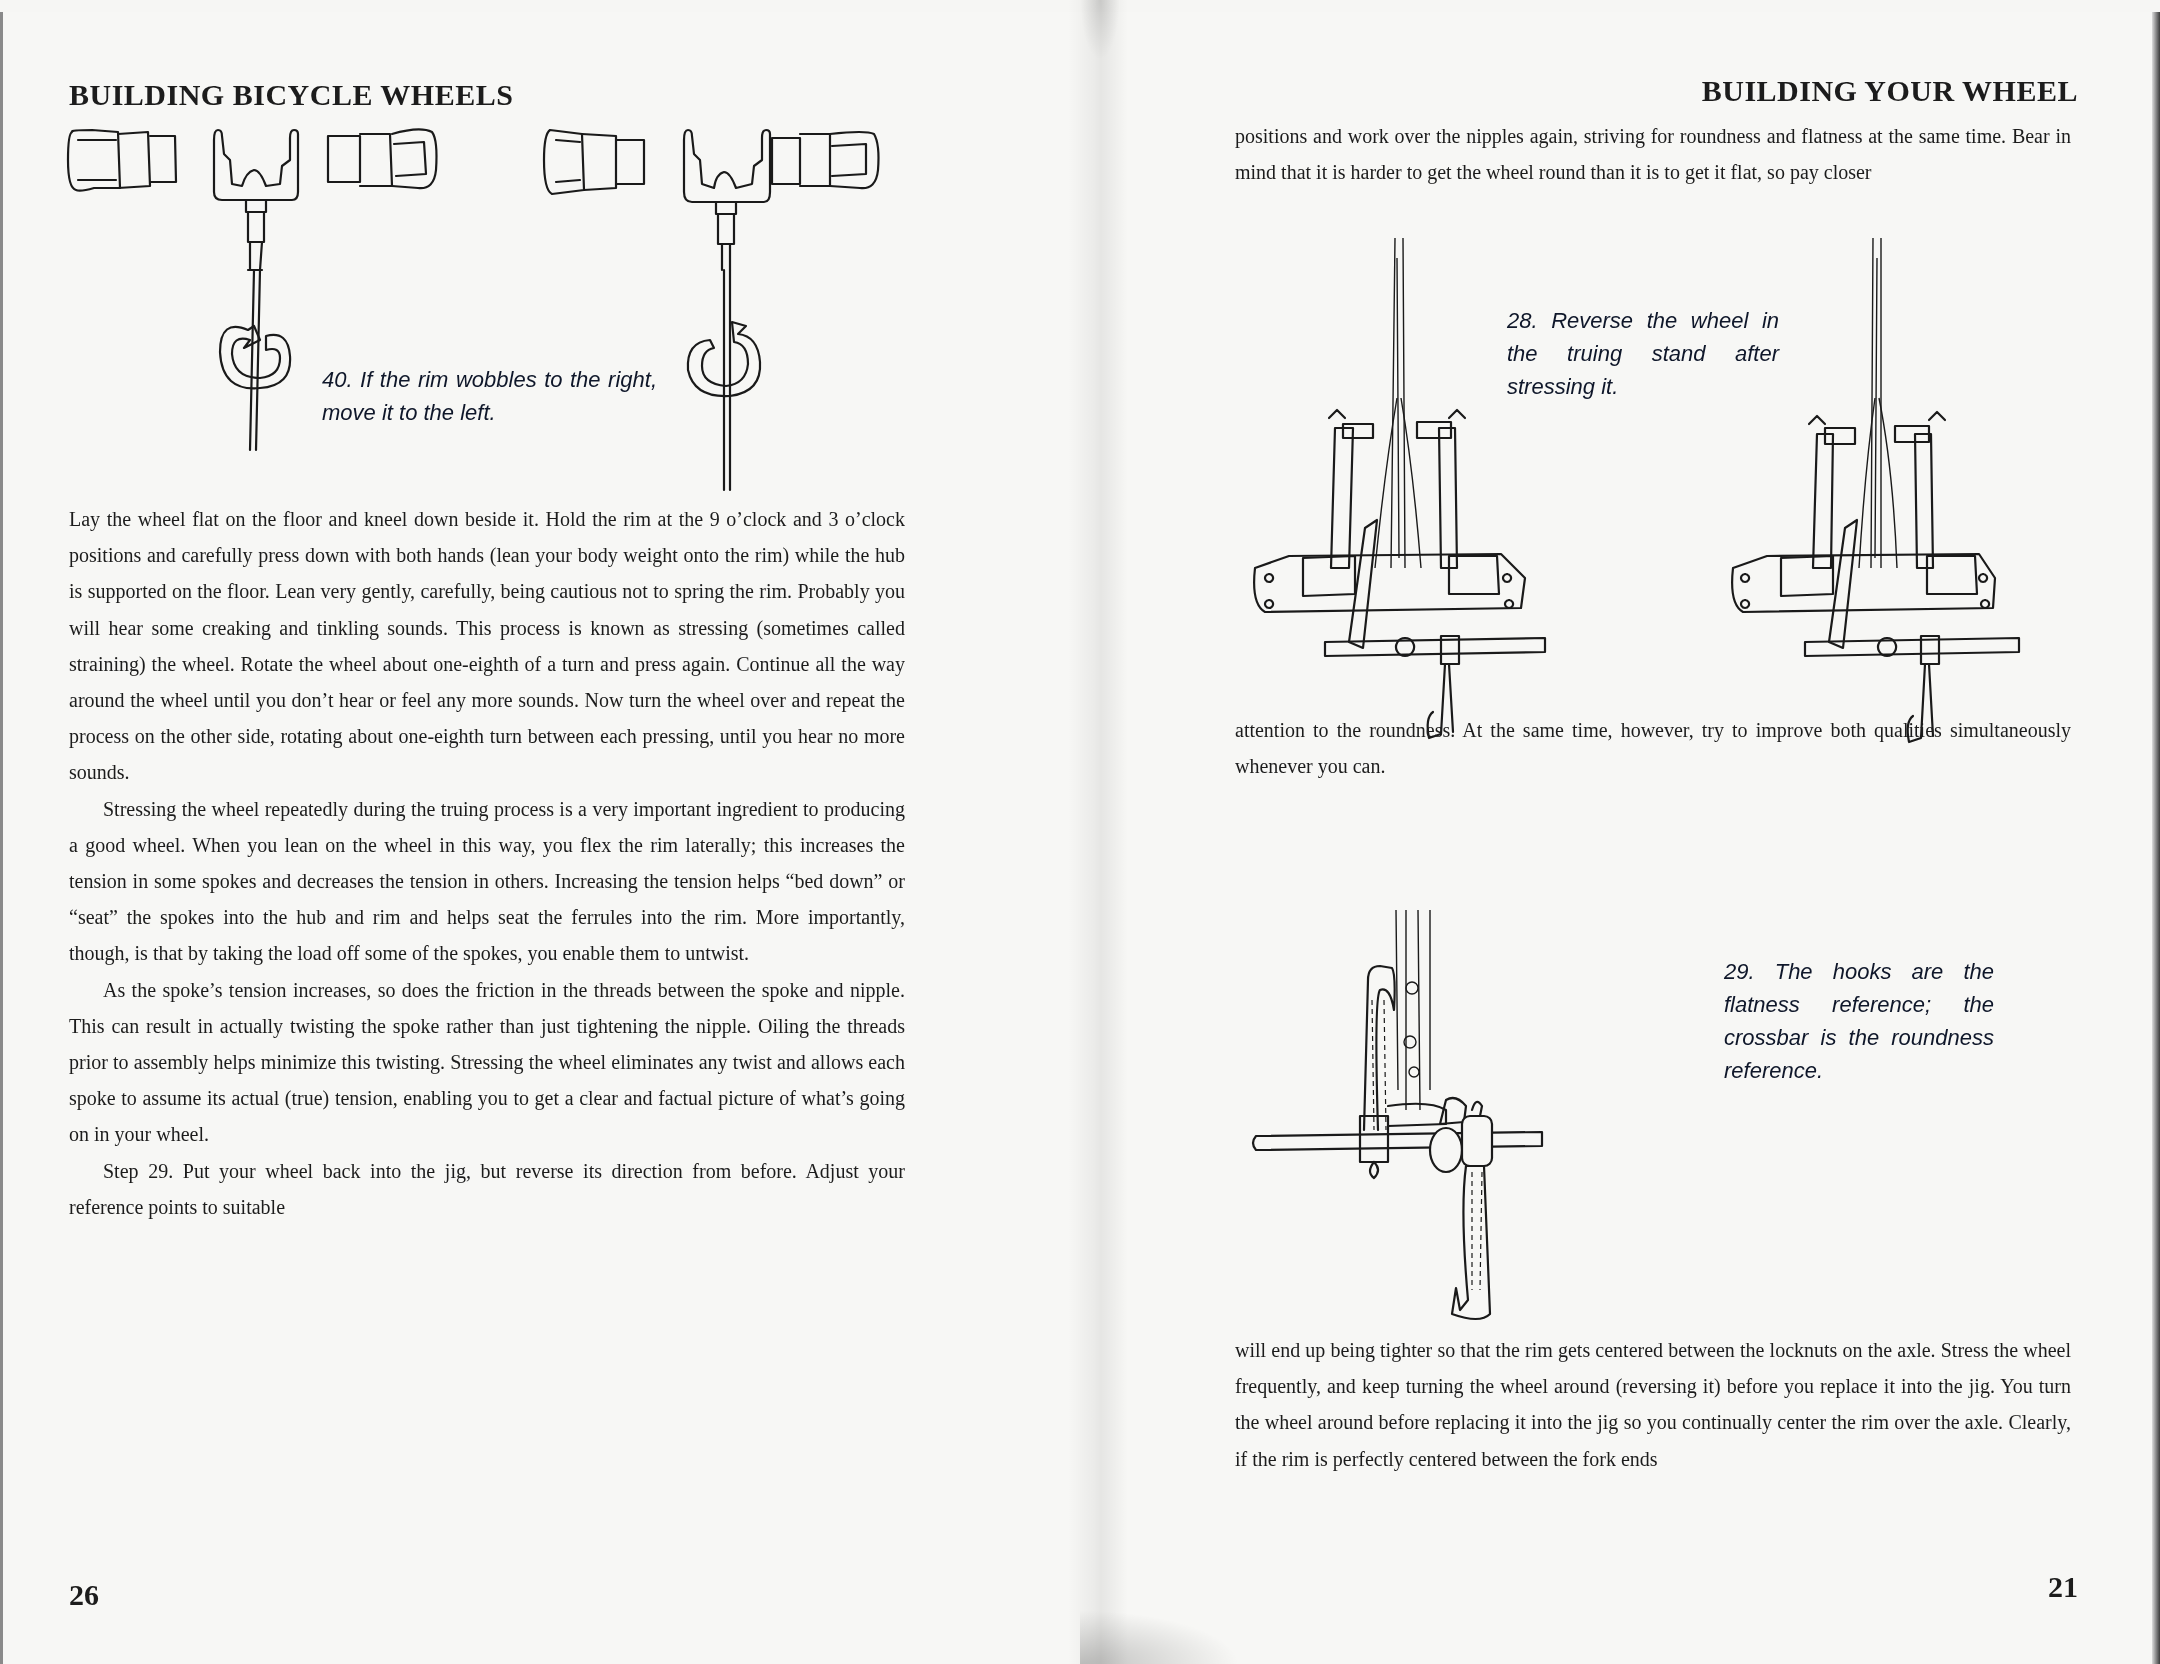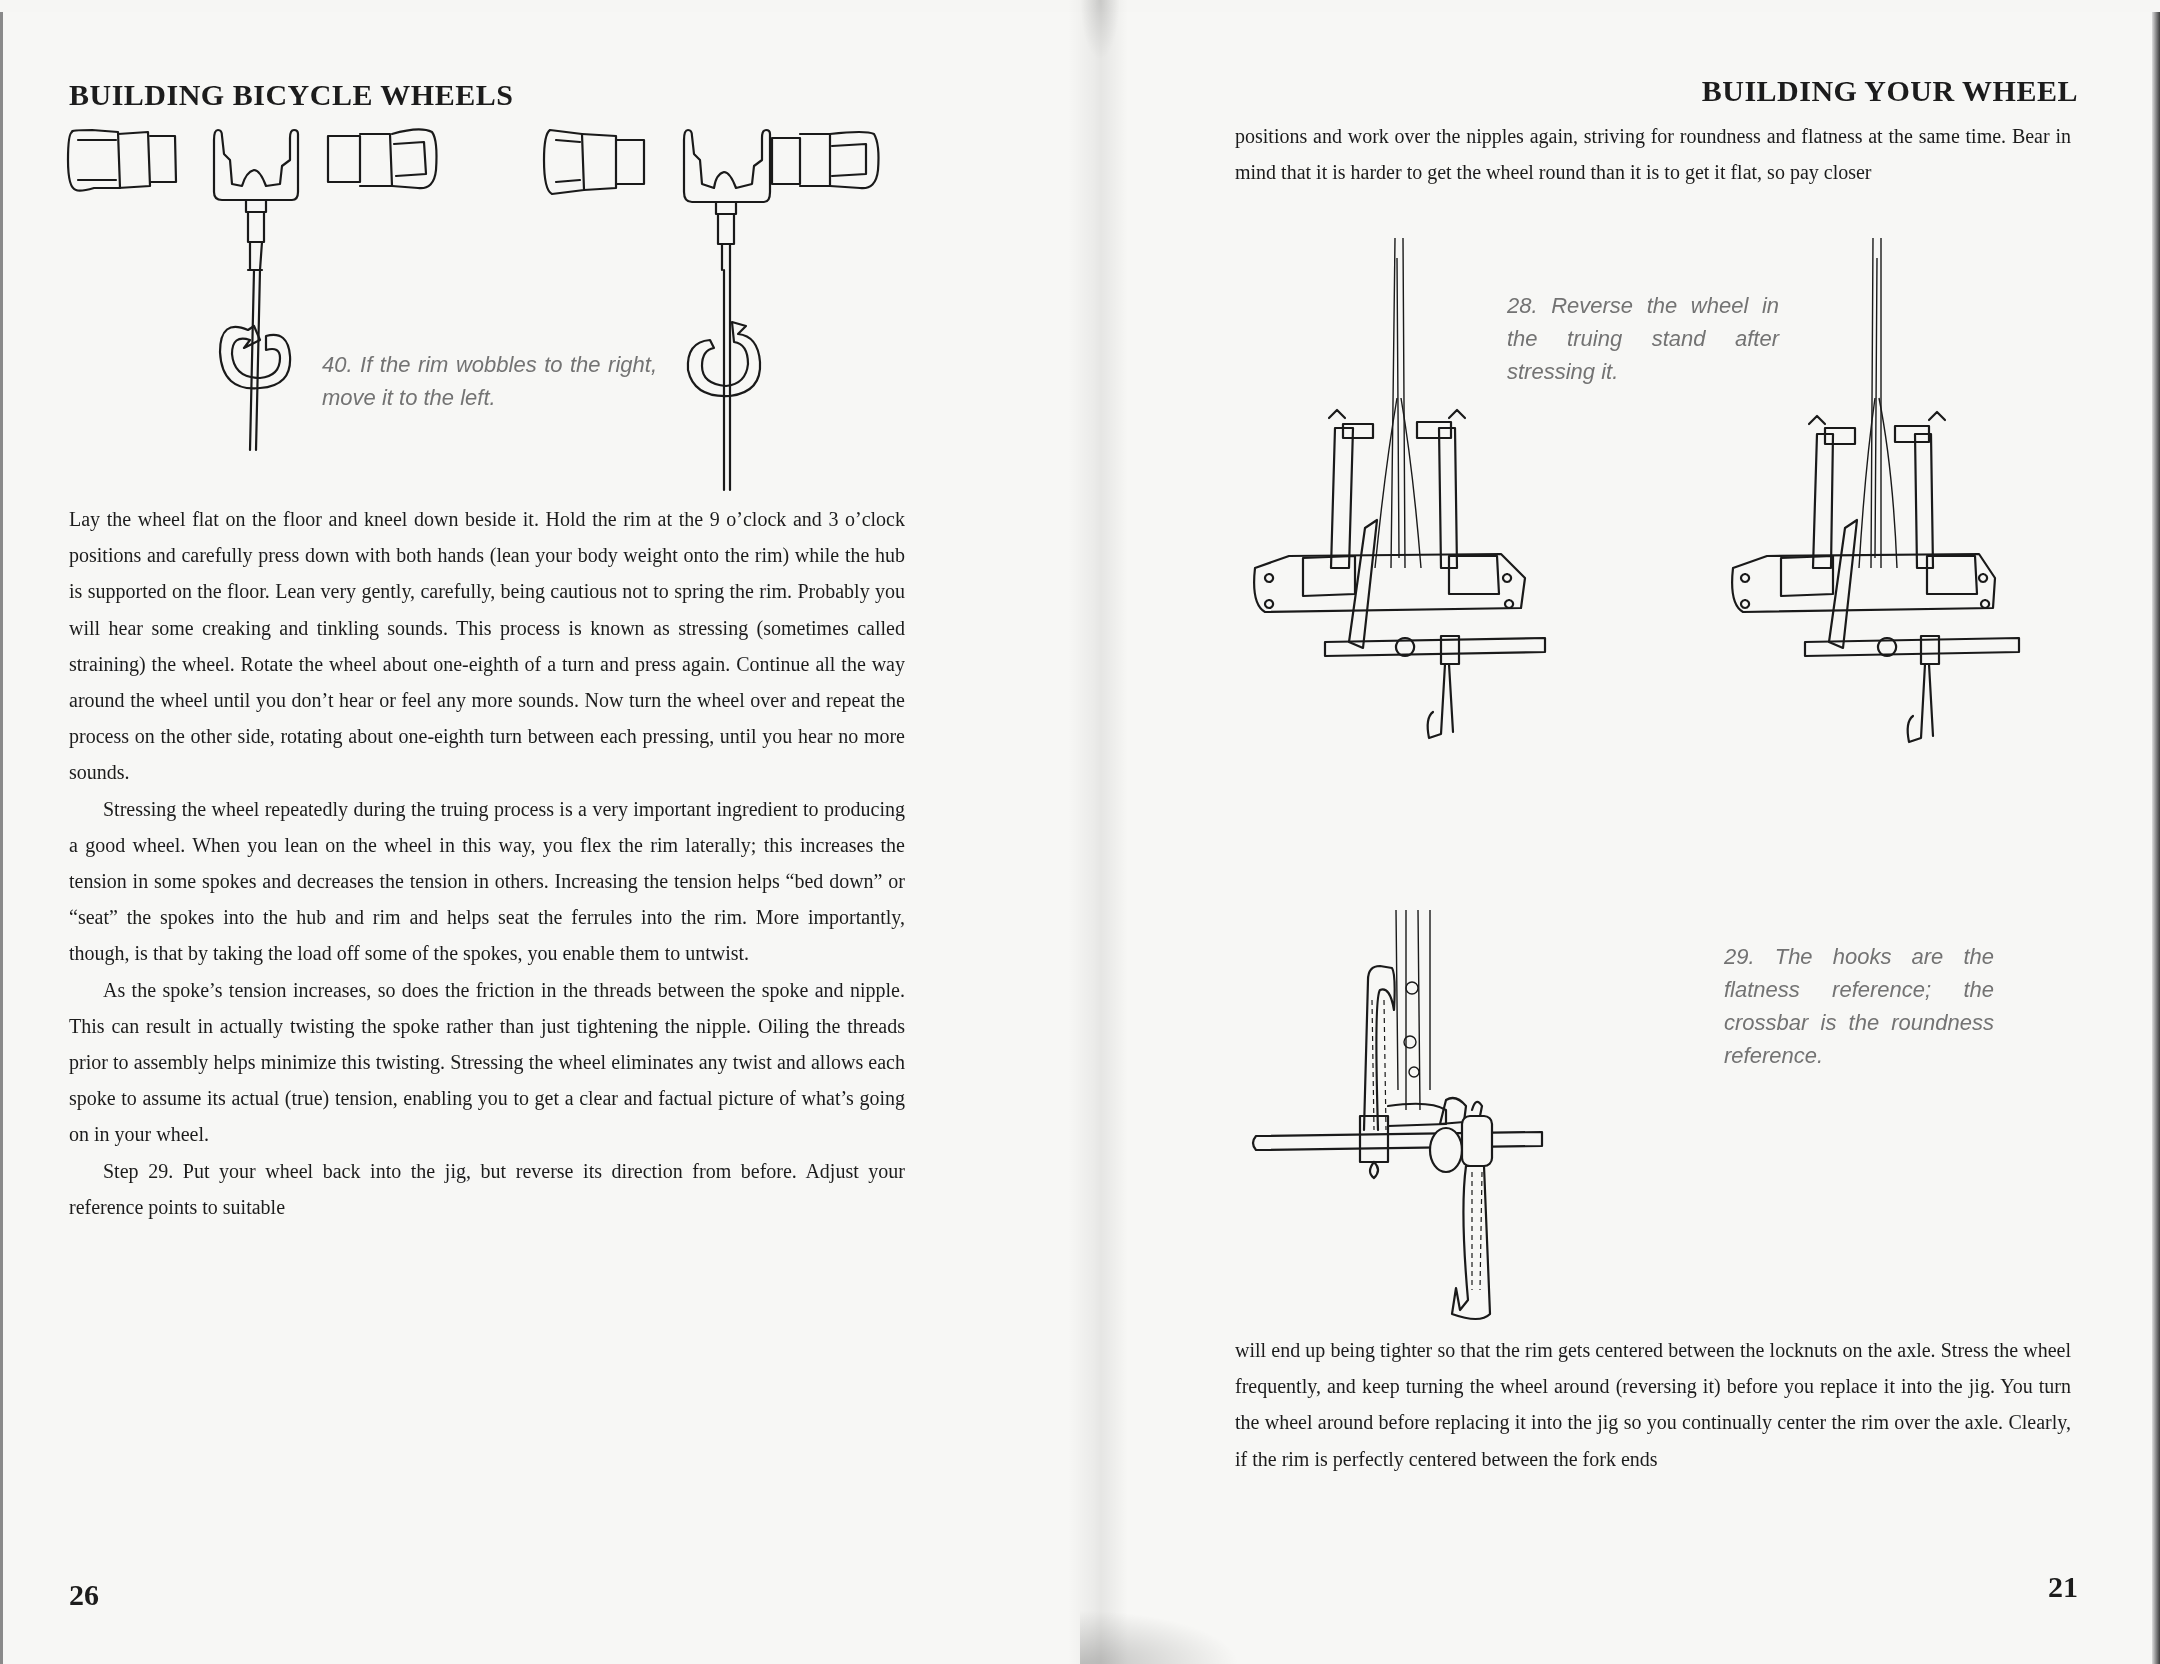--- a/index.html
+++ b/index.html
@@ -30,21 +30,21 @@
   .body-text p.indent { text-indent:34px; }
   .bt-left { left:69px; top:489px; width:836px; }
   .bt-right-1 { left:1235px; top:118px; width:836px; }
   .bt-right-2 { left:1235px; top:712px; width:836px; }
   .bt-right-3 { left:1235px; top:1332px; width:836px; }
 
   .page-number { position:absolute; font-size:30px; font-weight:bold; }
   .pn-left { left:69px; top:1566px; }
   .pn-right { right:82px; top:1570px; }
 
-  .caption { position:absolute; font-family:"Liberation Sans", "DejaVu Sans", sans-serif; font-style:italic; font-size:22px; line-height:33px; text-align:justify; color:#737373; }
+  .caption { position:absolute; font-family:"Liberation Sans", "DejaVu Sans", sans-serif; font-style:italic; font-size:22px; line-height:33px; text-align:justify; color:#0f172a;margin-top:15px; }
   .cap-27 { left:322px; top:336px; width:335px; }
   .cap-28 { left:1507px; top:289px; width:272px; }
   .cap-29 { left:1724px; top:940px; width:270px; }
 
   .figure { position:absolute; }
   .fig-27 { left:70px; top:118px; width:860px; height:360px; }
   .fig-28 { left:1245px; top:238px; width:750px; height:470px; }
   .fig-29 { left:1250px; top:910px; width:460px; height:420px; }
   svg { overflow:visible; }
   .ink { fill:none; stroke:#1a1a1a; stroke-width:2.2; stroke-linejoin:round; stroke-linecap:round; }
@@ -166,20 +166,21 @@
       <path class="ink" d="M676,398 L694,398 L694,426 L676,426 Z"></path>
       <path class="ink" d="M680,426 L676,500 L664,504 Q660,484 668,478 M684,426 L688,498"></path>
       <path class="ink" d="M642,400 a9,9 0 1,0 0.1,0"></path>
     </g>
   </svg>
 </div>
 
 <div class="caption cap-28">28. Reverse the wheel in the truing stand after stressing it.</div>
 
 <div class="body-text bt-right-2">
+  <p>attention to the roundness. At the same time, however, try to improve both qualities simultaneously whenever you can.</p>
 </div>
 
 <div class="figure fig-29">
   <svg width="460" height="420" viewBox="0 0 460 420">
 
     <path class="ink-thin" d="M146,0 L148,180 M156,0 L156,200 M168,0 L170,200 M180,0 L180,180"></path>
     <circle class="ink-thin" cx="162" cy="78" r="6"></circle>
     <circle class="ink-thin" cx="160" cy="132" r="6"></circle>
     <circle class="ink-thin" cx="164" cy="162" r="5"></circle>
 

